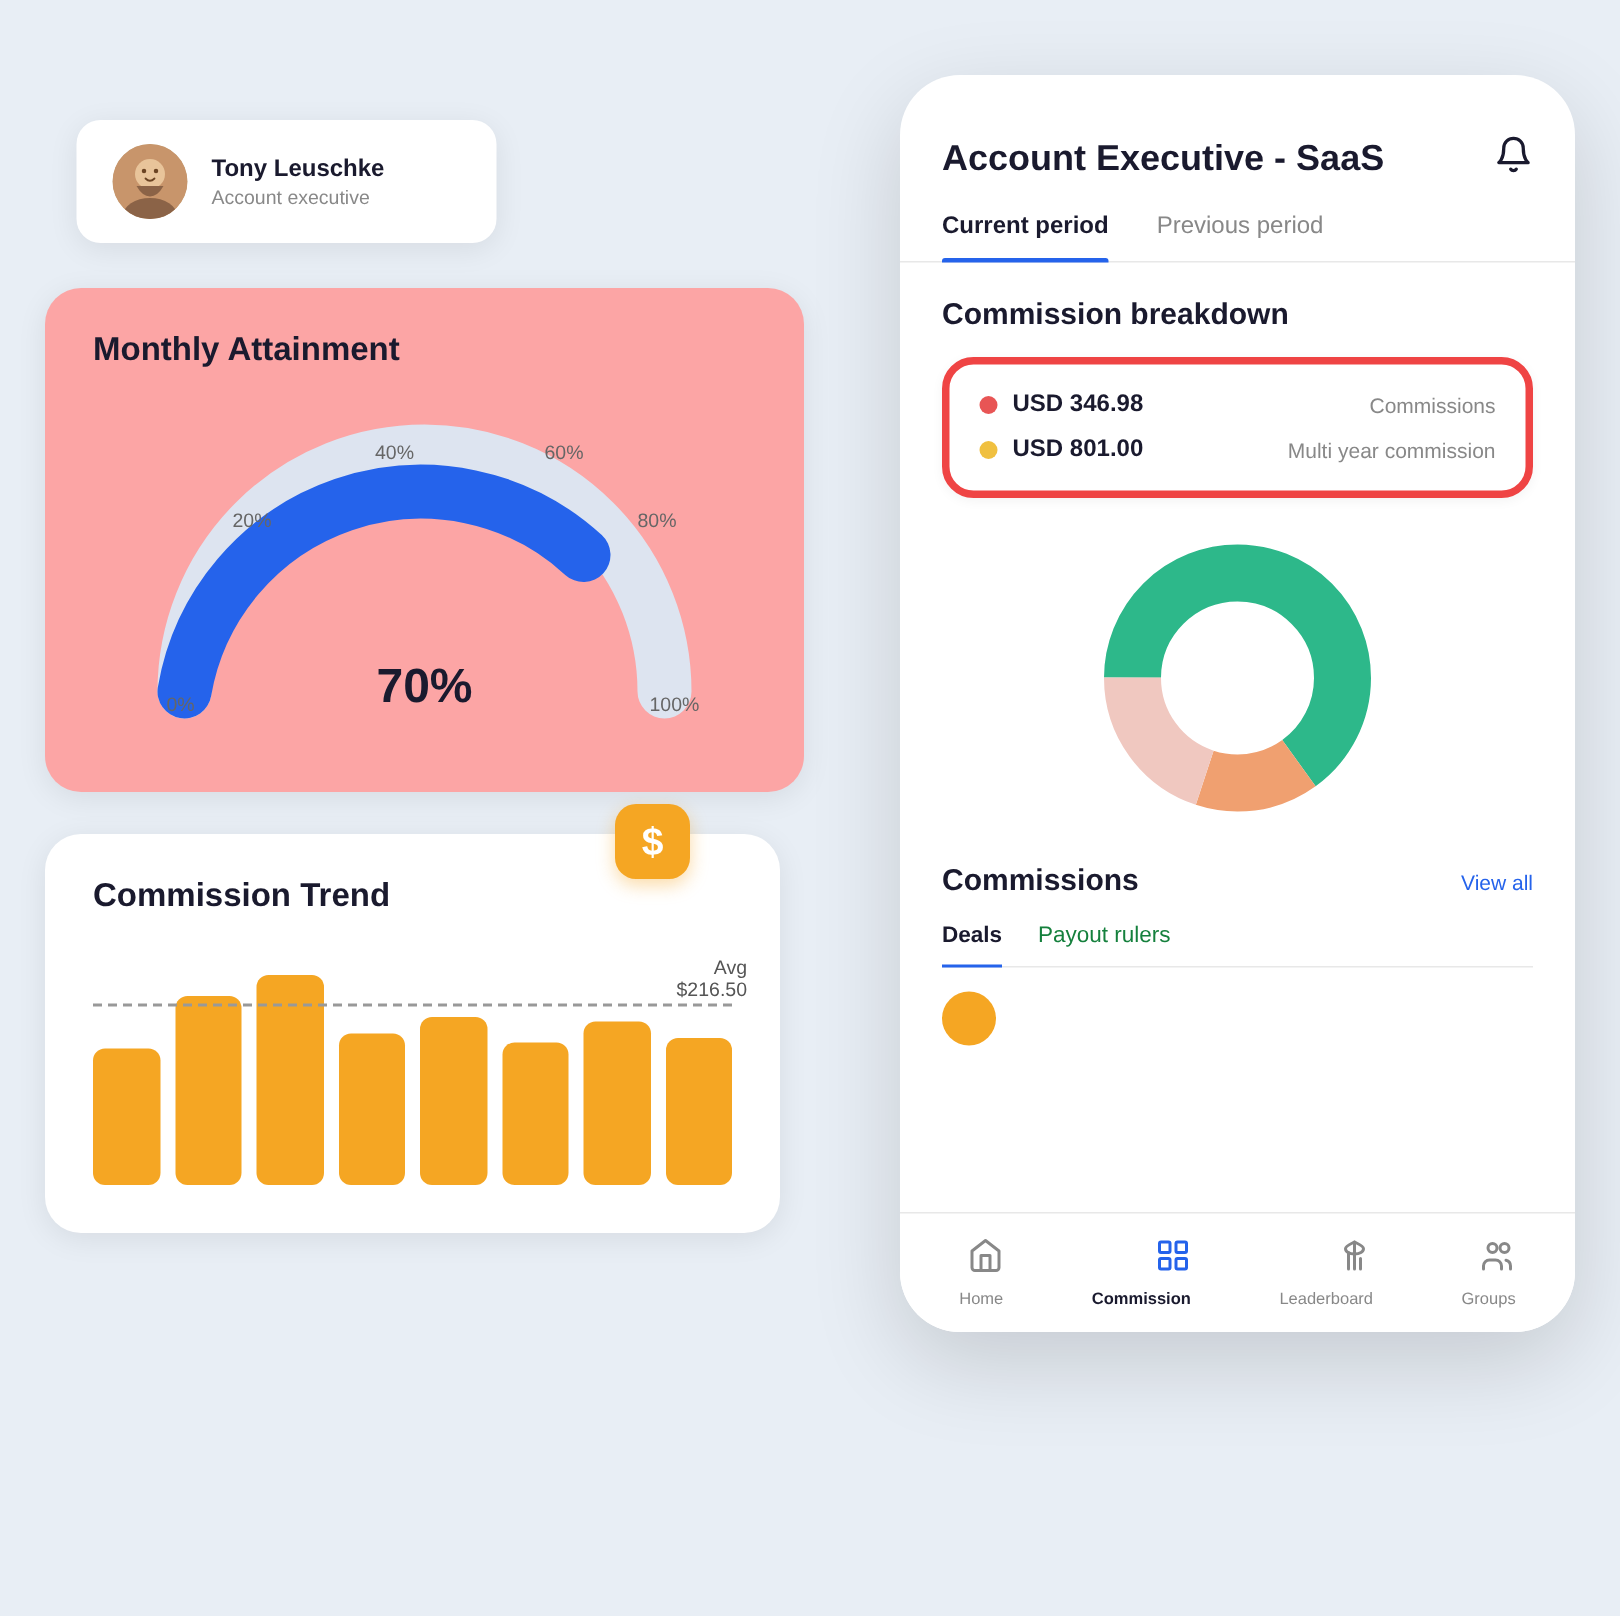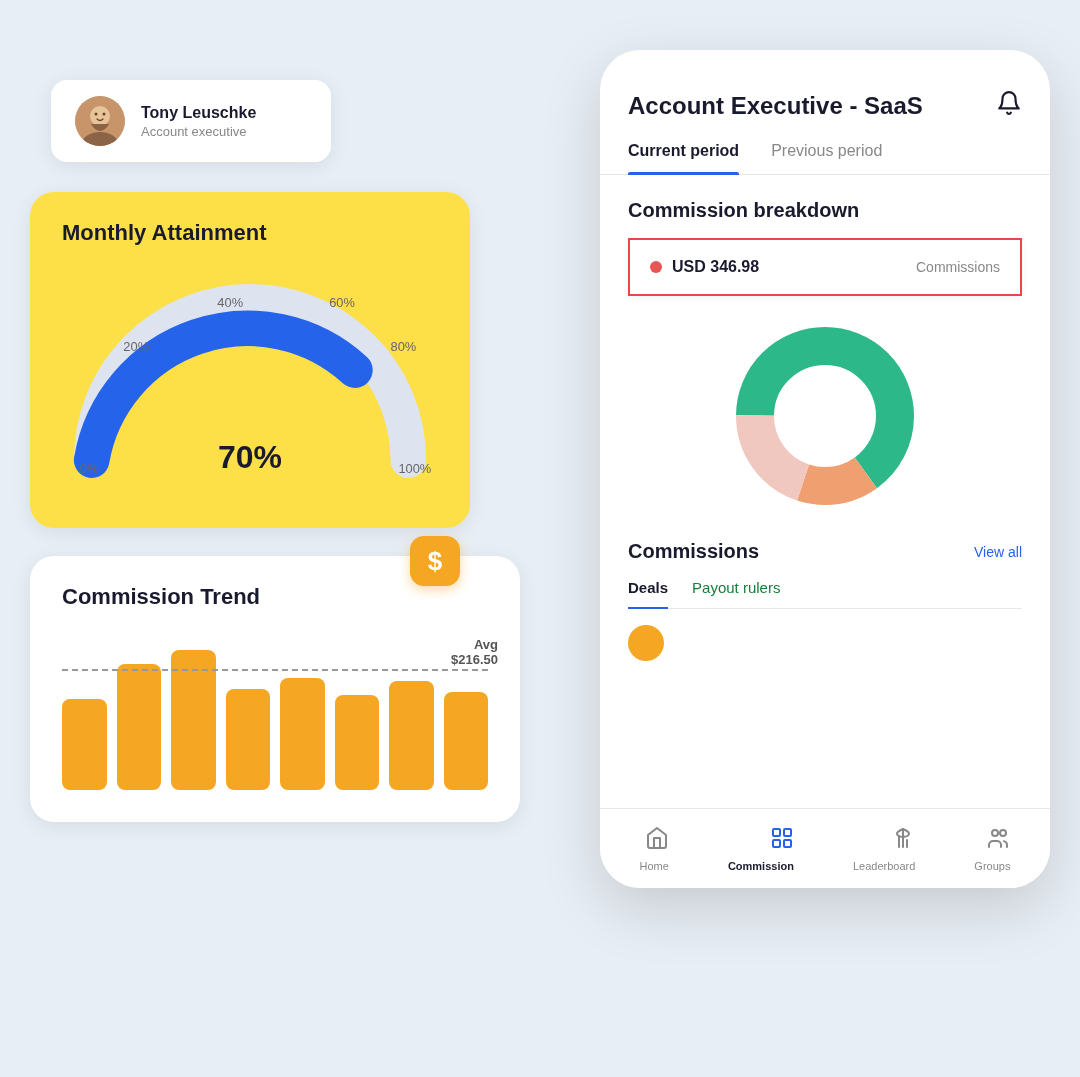--- a/index.html
+++ b/index.html
@@ -49,26 +49,26 @@
       color: #1a1a2e;
     }
     .user-role {
       font-size: 13px;
       color: #888;
       margin-top: 2px;
     }
 
     
     .attainment-card {
-      background: #fde047;
+      background: #fca5a5;
       border-radius: 24px;
       padding: 28px 32px 32px;
       box-shadow: 0 4px 20px rgba(0,0,0,0.08);
       margin-bottom: 28px;
-      width: 440px;
+      width: 506px;
     }
     .card-title {
       font-size: 22px;
       font-weight: 700;
       color: #1a1a2e;
       margin-bottom: 20px;
     }
 
     
     .gauge-container {
@@ -214,22 +214,22 @@
     .section-title {
       font-size: 20px;
       font-weight: 700;
       color: #1a1a2e;
       margin-bottom: 16px;
     }
 
     
     .breakdown-card {
       background: white;
-      border: 2px solid #ef4444;
-      border-radius: 0;
+      border: 5px solid #ef4444;
+      border-radius: 21px;
       padding: 18px 20px;
       margin-bottom: 20px;
       box-shadow: 0 2px 8px rgba(0,0,0,0.05);
     }
     .breakdown-row {
       display: flex;
       align-items: center;
       justify-content: space-between;
       margin-bottom: 12px;
     }
@@ -404,21 +404,21 @@
 
     <div class="bar" style="height: 91px;"></div>
         <div class="bar" style="height: 126px;"></div>
         <div class="bar" style="height: 140px;"></div>
         <div class="bar" style="height: 100.8px;"></div>
         <div class="bar" style="height: 112px;"></div>
         <div class="bar" style="height: 95.2px;"></div>
         <div class="bar" style="height: 109.2px;"></div>
         <div class="bar" style="height: 98px;"></div>
         <div class="avg-line" style="bottom: 119.025px;"></div>
-        <div class="avg-label" style="bottom: 123.025px; right: -10px; font-size: 13px; color: rgb(85, 85, 85); position: absolute; font-weight: bold;">Avg<br>$216.50</div>
+        <div class="avg-label" style="bottom: 123.025px; right: -10px; font-size: 13px; color: rgb(85, 85, 85); position: absolute;">Avg<br>$216.50</div>
       </div>
   </div>
 
 </div>
 
 <div class="right-panel">
 
   <div class="phone-header">
     <div class="phone-title">Account Executive - SaaS</div>
     <div class="bell-icon">
@@ -438,20 +438,27 @@
 
     <div class="section-title">Commission breakdown</div>
 
     <div class="breakdown-card">
       <div class="breakdown-row">
         <div class="breakdown-left">
           <div class="dot dot-red"></div>
           <span class="breakdown-amount">USD 346.98</span>
         </div>
         <span class="breakdown-label">Commissions</span>
+      </div>
+      <div class="breakdown-row">
+        <div class="breakdown-left">
+          <div class="dot dot-yellow"></div>
+          <span class="breakdown-amount">USD 801.00</span>
+        </div>
+        <span class="breakdown-label">Multi year commission</span>
       </div>
     </div>
 
     <div class="donut-container">
       <svg width="200" height="200" viewBox="0 0 200 200">
 
         <circle cx="100" cy="100" r="70" fill="none" stroke="#2db88a" stroke-width="38" stroke-dasharray="285.9 153.9" stroke-dashoffset="109.95" transform="rotate(-90 100 100)"></circle>
         <circle cx="100" cy="100" r="70" fill="none" stroke="#f0a070" stroke-width="38" stroke-dasharray="65.97 373.83" stroke-dashoffset="-175.95" transform="rotate(-90 100 100)"></circle>
         <circle cx="100" cy="100" r="70" fill="none" stroke="#f0c8c0" stroke-width="38" stroke-dasharray="87.96 351.84" stroke-dashoffset="-241.92" transform="rotate(-90 100 100)"></circle>
         <circle cx="100" cy="100" r="48" fill="white"></circle>

